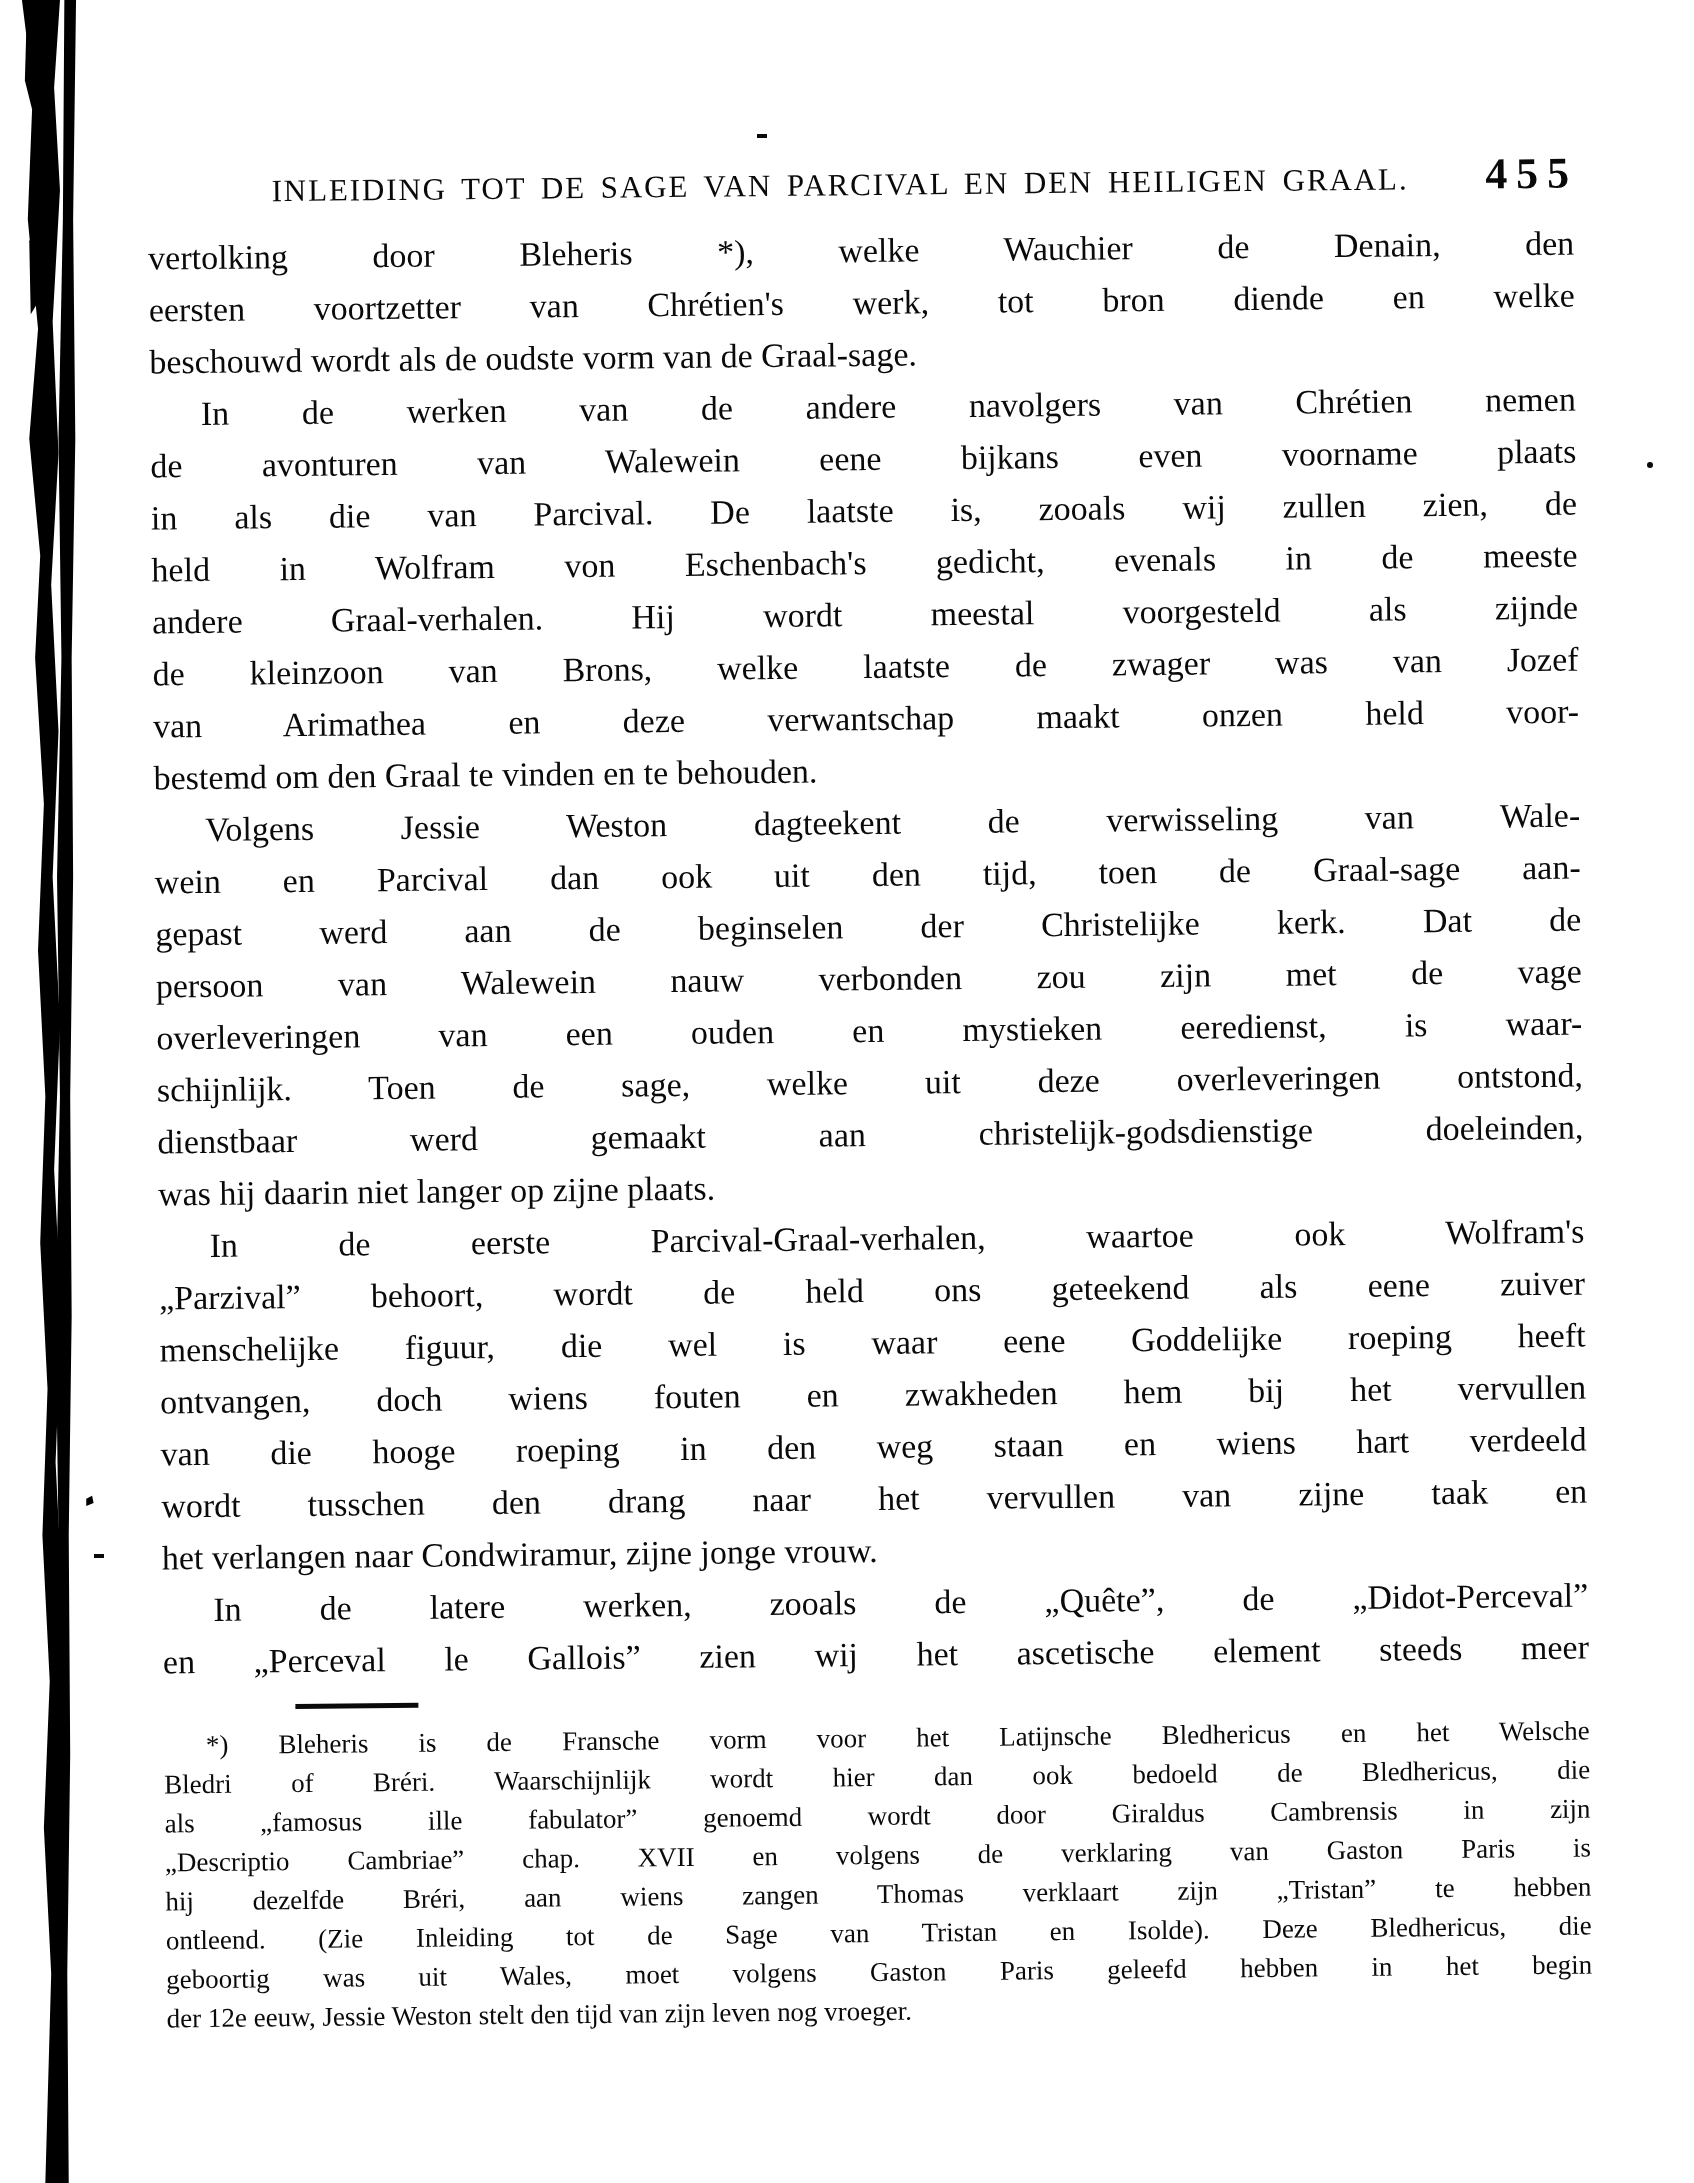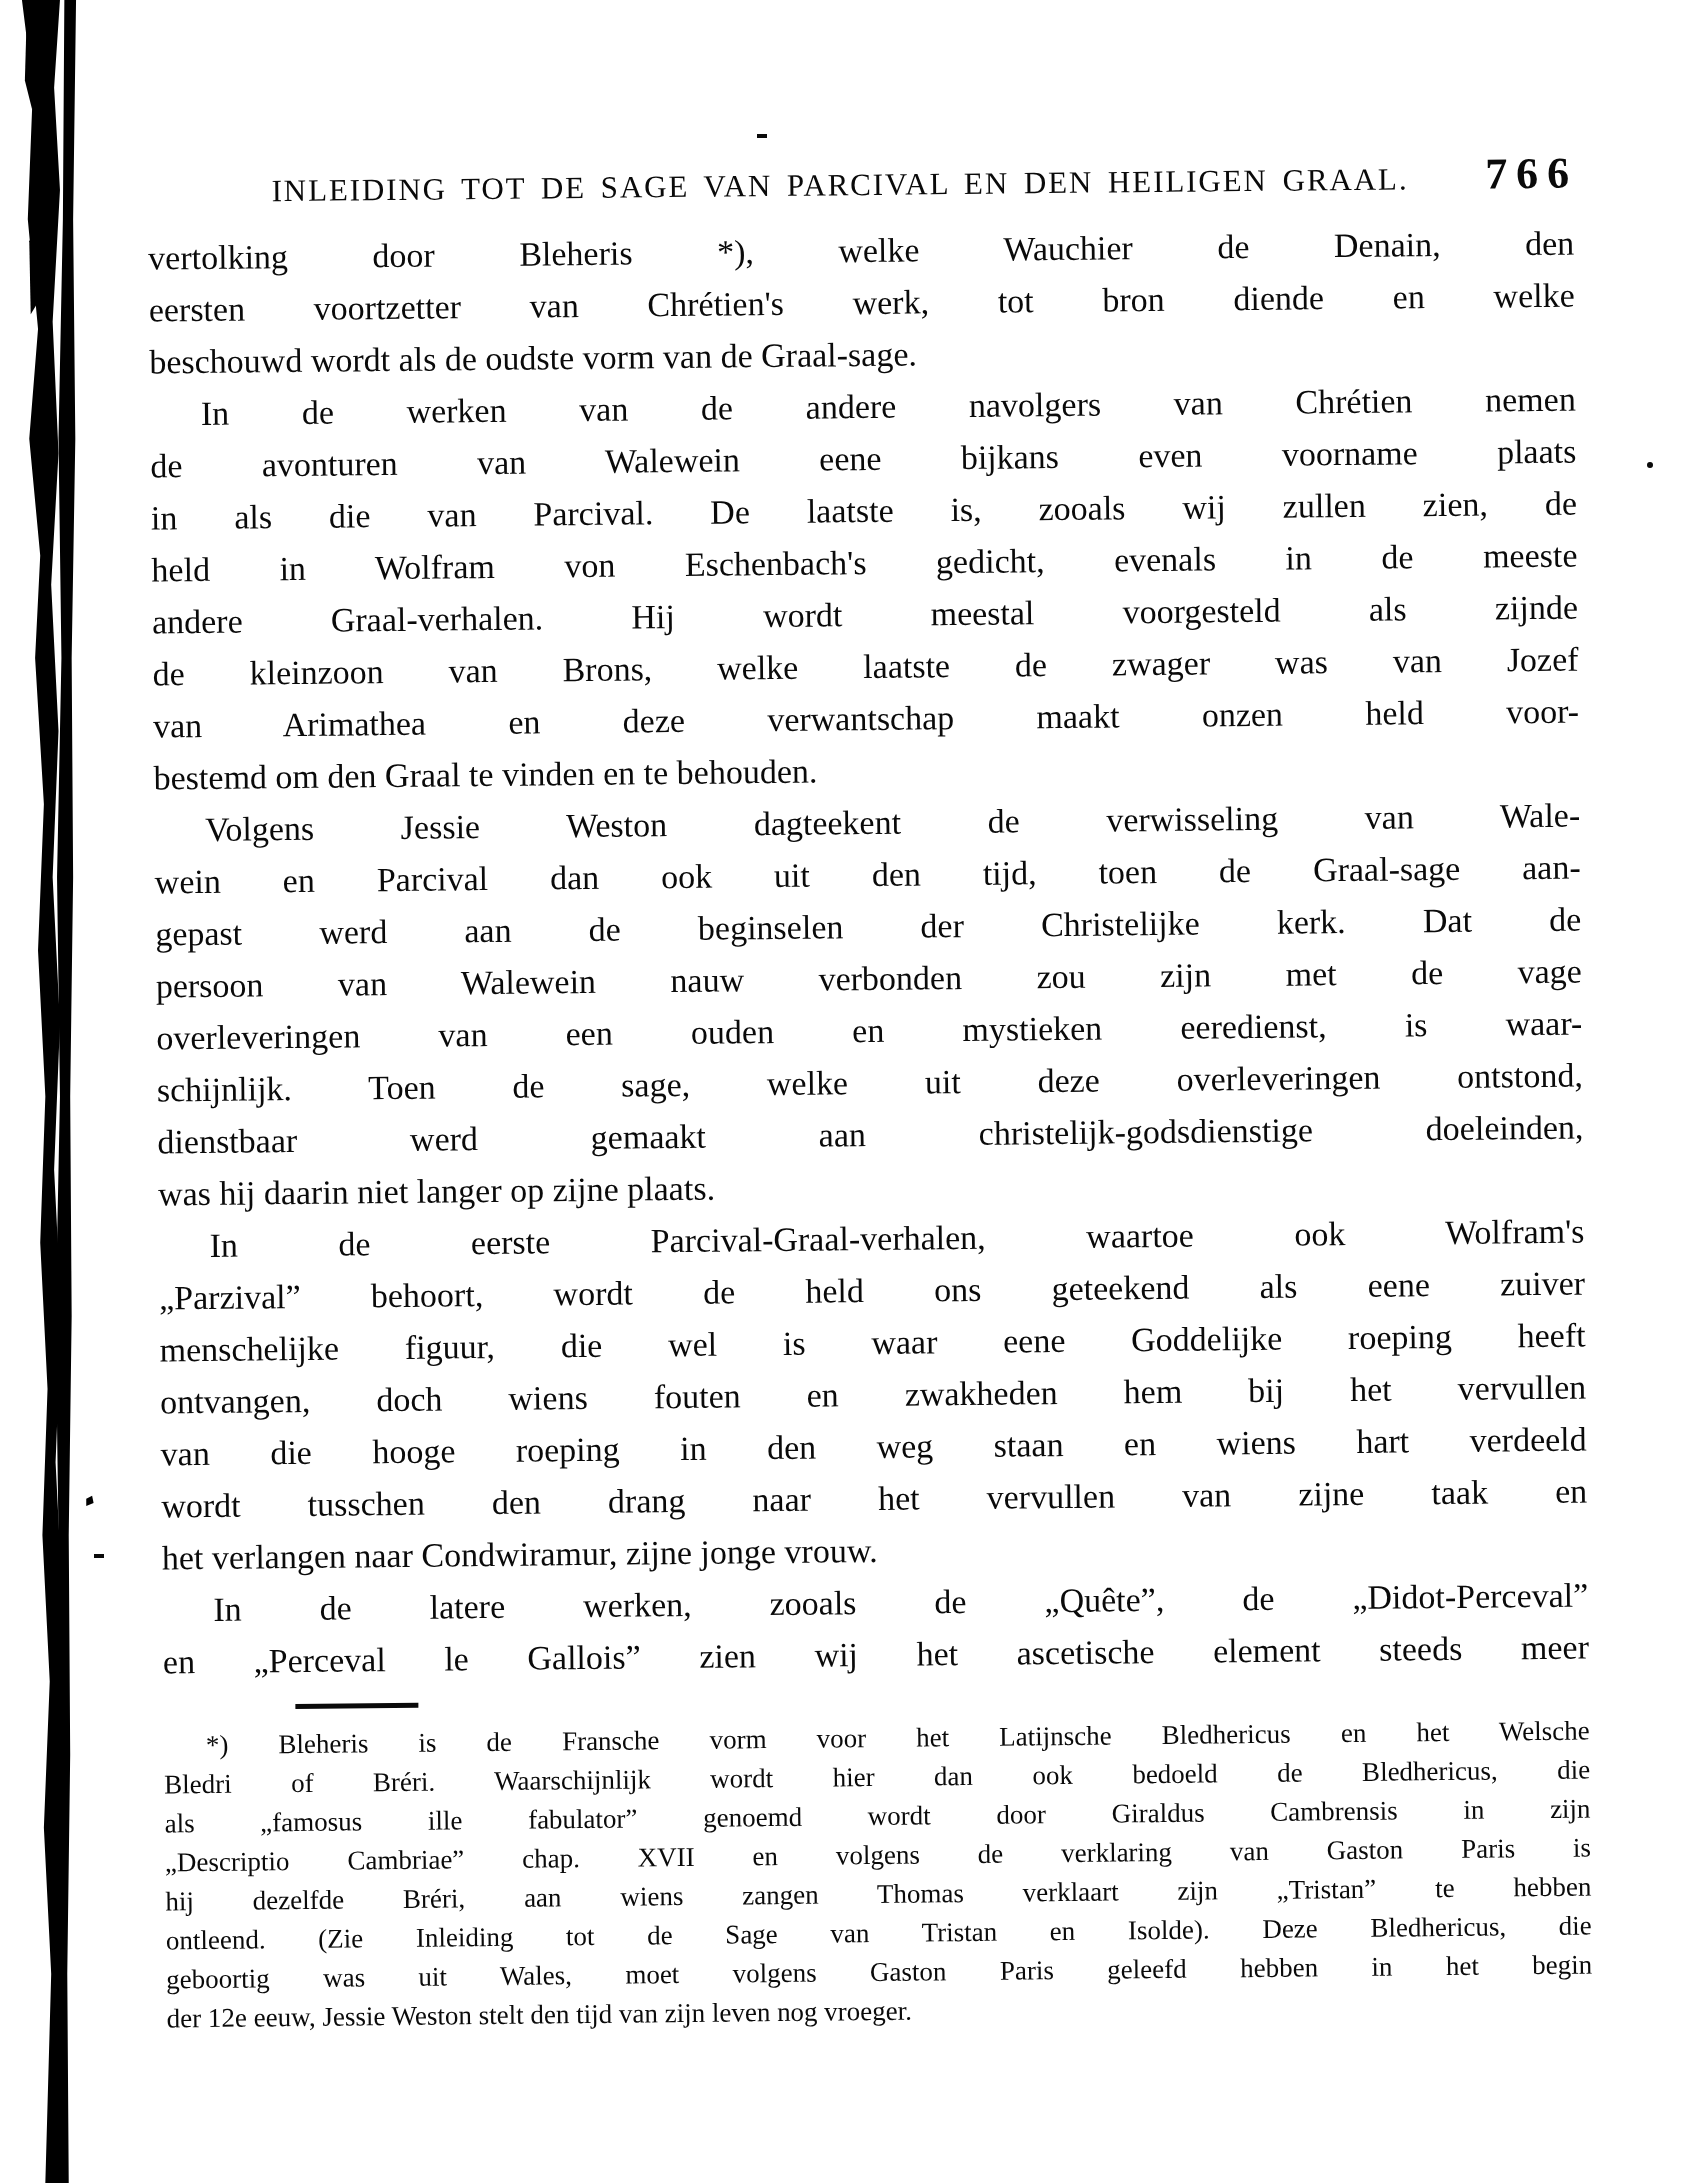--- a/index.html
+++ b/index.html
@@ -85,21 +85,21 @@
 </svg>
 
 <div class="speck" style="left:757px;top:134px;width:10.2px;height:3.7px;"></div>
 <div class="speck" style="left:1647px;top:462px;width:5.8px;height:5.8px;border-radius:50%;"></div>
 <div class="speck" style="left:94px;top:1554px;width:9.5px;height:4.4px;"></div>
 
 <div class="content">
 
   <div class="header">
     <span class="running-title">INLEIDING TOT DE SAGE VAN PARCIVAL EN DEN HEILIGEN GRAAL.</span>
-    <span class="page-number">766</span>
+    <span class="page-number">455</span>
   </div>
 
   <div class="body-block">
       <div class="line">vertolking door Bleheris *), welke Wauchier de Denain, den</div>
       <div class="line">eersten voortzetter van Chrétien's werk, tot bron diende en welke</div>
       <div class="line end">beschouwd wordt als de oudste vorm van de Graal-sage.</div>
       <div class="line indent">In de werken van de andere navolgers van Chrétien nemen</div>
       <div class="line">de avonturen van Walewein eene bijkans even voorname plaats</div>
       <div class="line">in als die van Parcival. De laatste is, zooals wij zullen zien, de</div>
       <div class="line">held in Wolfram von Eschenbach's gedicht, evenals in de meeste</div>

